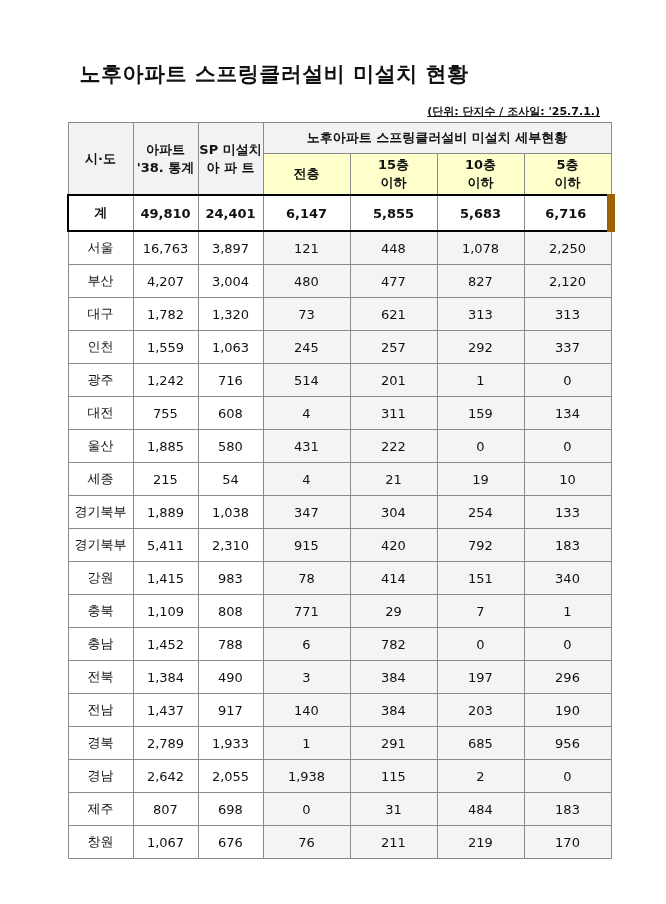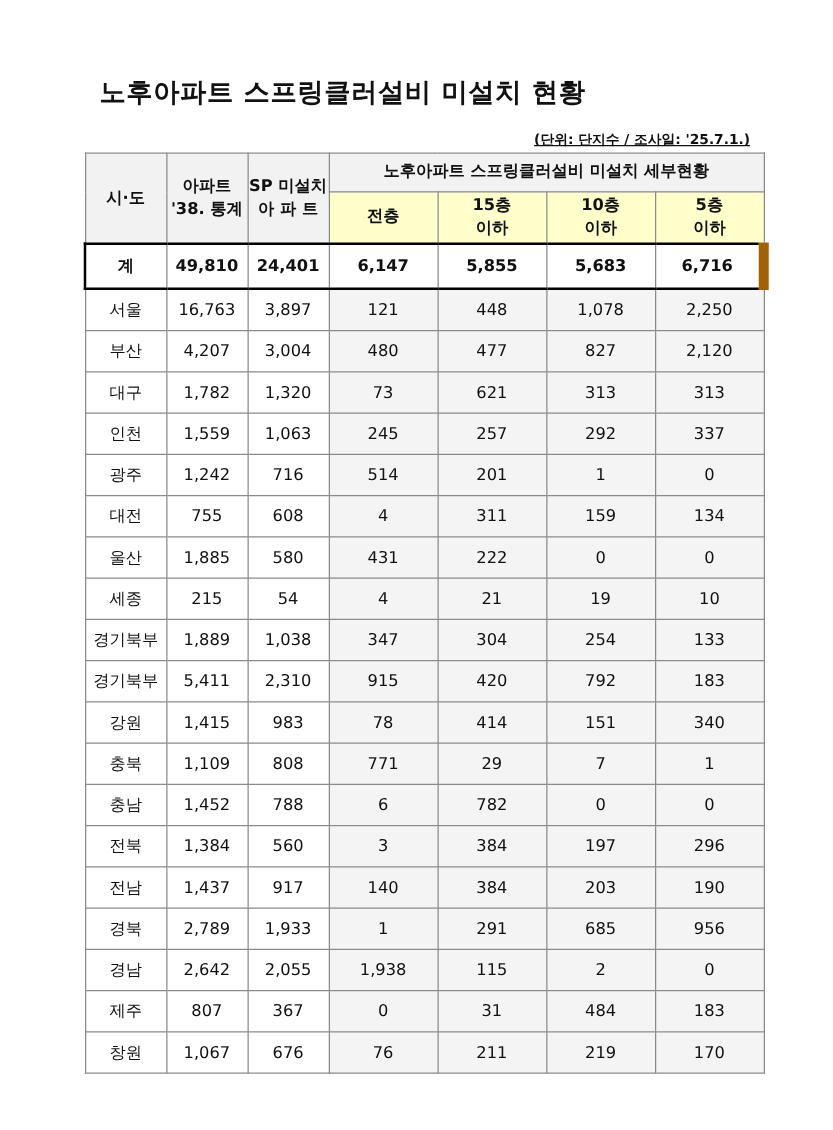--- a/index.html
+++ b/index.html
@@ -192,21 +192,21 @@
         <td>1,452</td>
         <td>788</td>
         <td class="detail">6</td>
         <td class="detail">782</td>
         <td class="detail">0</td>
         <td class="detail">0</td>
       </tr>
       <tr class="row">
         <td>전북</td>
         <td>1,384</td>
-        <td>560</td>
+        <td>490</td>
         <td class="detail">3</td>
         <td class="detail">384</td>
         <td class="detail">197</td>
         <td class="detail">296</td>
       </tr>
       <tr class="row">
         <td>전남</td>
         <td>1,437</td>
         <td>917</td>
         <td class="detail">140</td>
@@ -228,21 +228,21 @@
         <td>2,642</td>
         <td>2,055</td>
         <td class="detail">1,938</td>
         <td class="detail">115</td>
         <td class="detail">2</td>
         <td class="detail">0</td>
       </tr>
       <tr class="row">
         <td>제주</td>
         <td>807</td>
-        <td>367</td>
+        <td>698</td>
         <td class="detail">0</td>
         <td class="detail">31</td>
         <td class="detail">484</td>
         <td class="detail">183</td>
       </tr>
       <tr class="row">
         <td>창원</td>
         <td>1,067</td>
         <td>676</td>
         <td class="detail">76</td>

